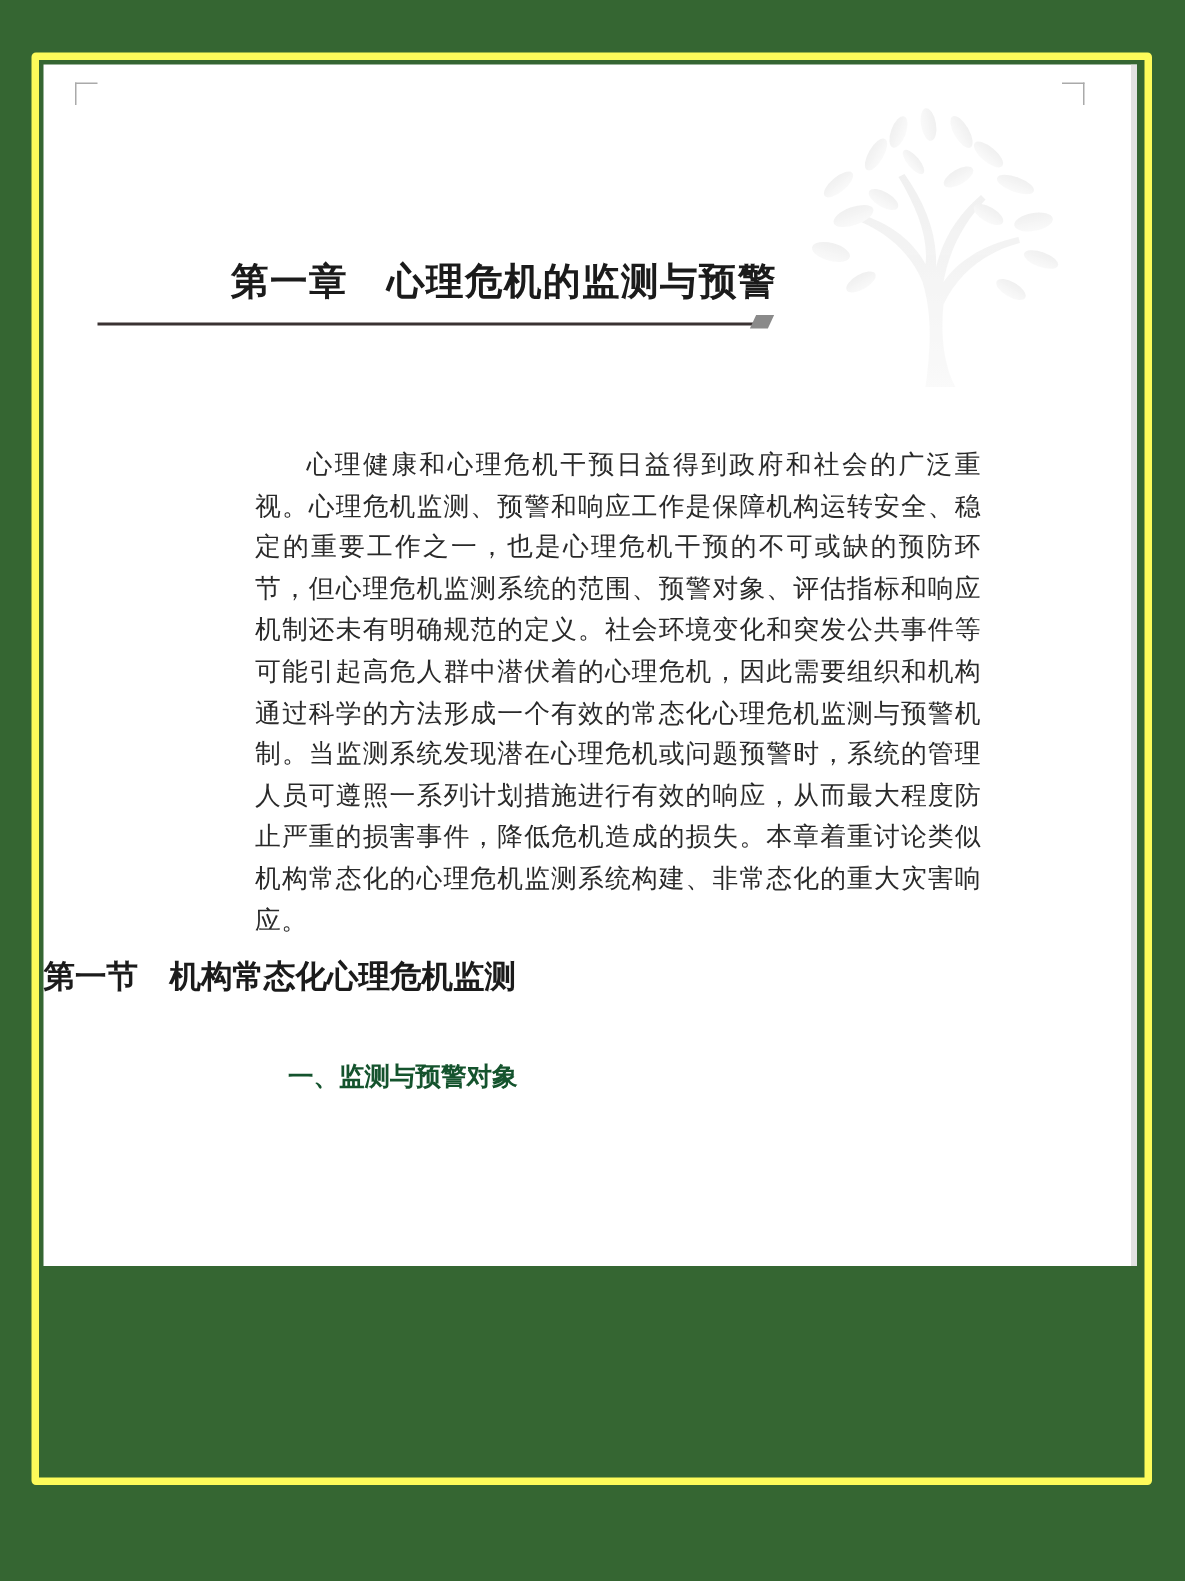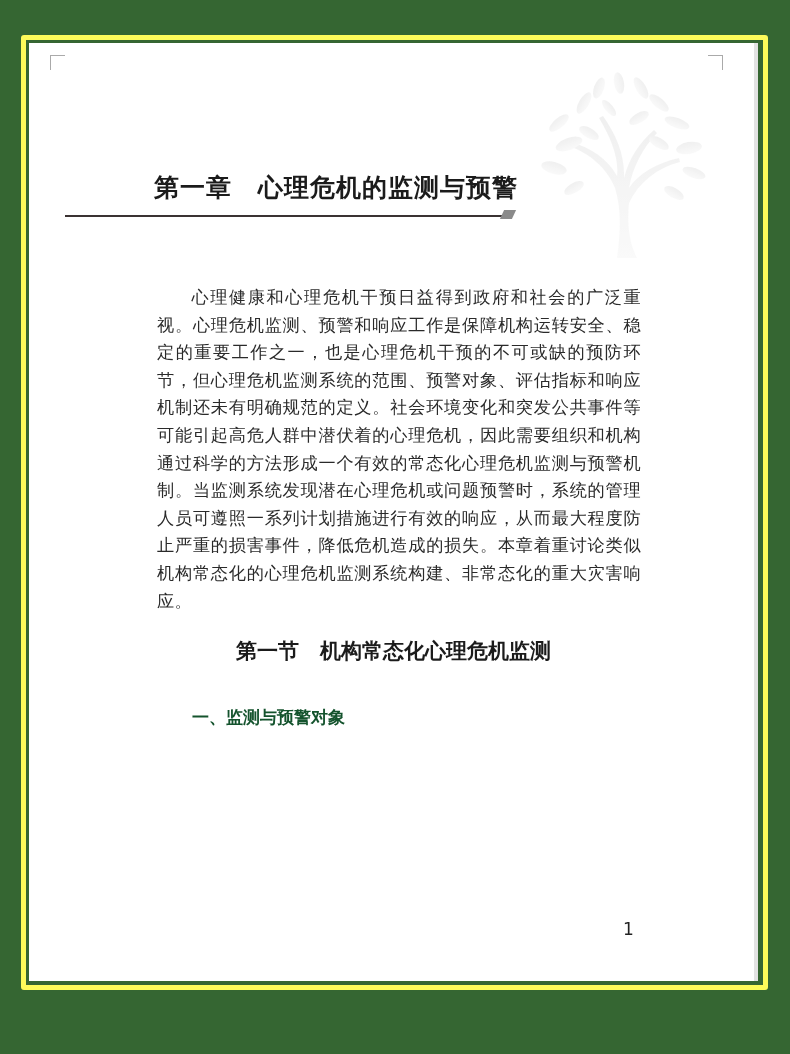--- a/index.html
+++ b/index.html
@@ -14,21 +14,21 @@
       position: absolute;
       left: 21px; top: 35px;
       width: 737px; height: 945px;
       border: 5px solid #fdfb5a;
       border-radius: 3px;
       box-sizing: content-box;
     }
     .page {
       position: absolute;
       left: 29px; top: 43px;
-      width: 729px; height: 938px;
+      width: 729px; height: 801px;
       background: #ffffff;
       overflow: hidden;
     }
     .page-shadow {
       position: absolute;
       right: 0; top: 0;
       width: 4px; height: 100%;
       background: #e2e2e2;
     }
     .crop-mark {
@@ -70,29 +70,28 @@
       position: absolute;
       left: 124px;
       width: 484px;
       font-size: 17.2px;
       line-height: 27.6px;
       color: #2a2a2a;
       text-align: justify;
       text-indent: 2em;
       letter-spacing: 0.3px;
       font-family: "DejaVu Serif", serif;
-      margin: 4px;
+      margin: 17px;
     }
     .para1 { top: 237px; }
     .para2 { top: 688px; }
     .section-title {
       position: absolute;
       left: 0; width: 729px;
       top: 594px;
-      text-align: center;
       font-size: 21px;
       font-weight: bold;
       color: #1b1b1b;
       white-space: pre;
       font-family: "DejaVu Sans", sans-serif;
     }
     .subsection-title {
       position: absolute;
       left: 163px; top: 663px;
       font-size: 17px;

